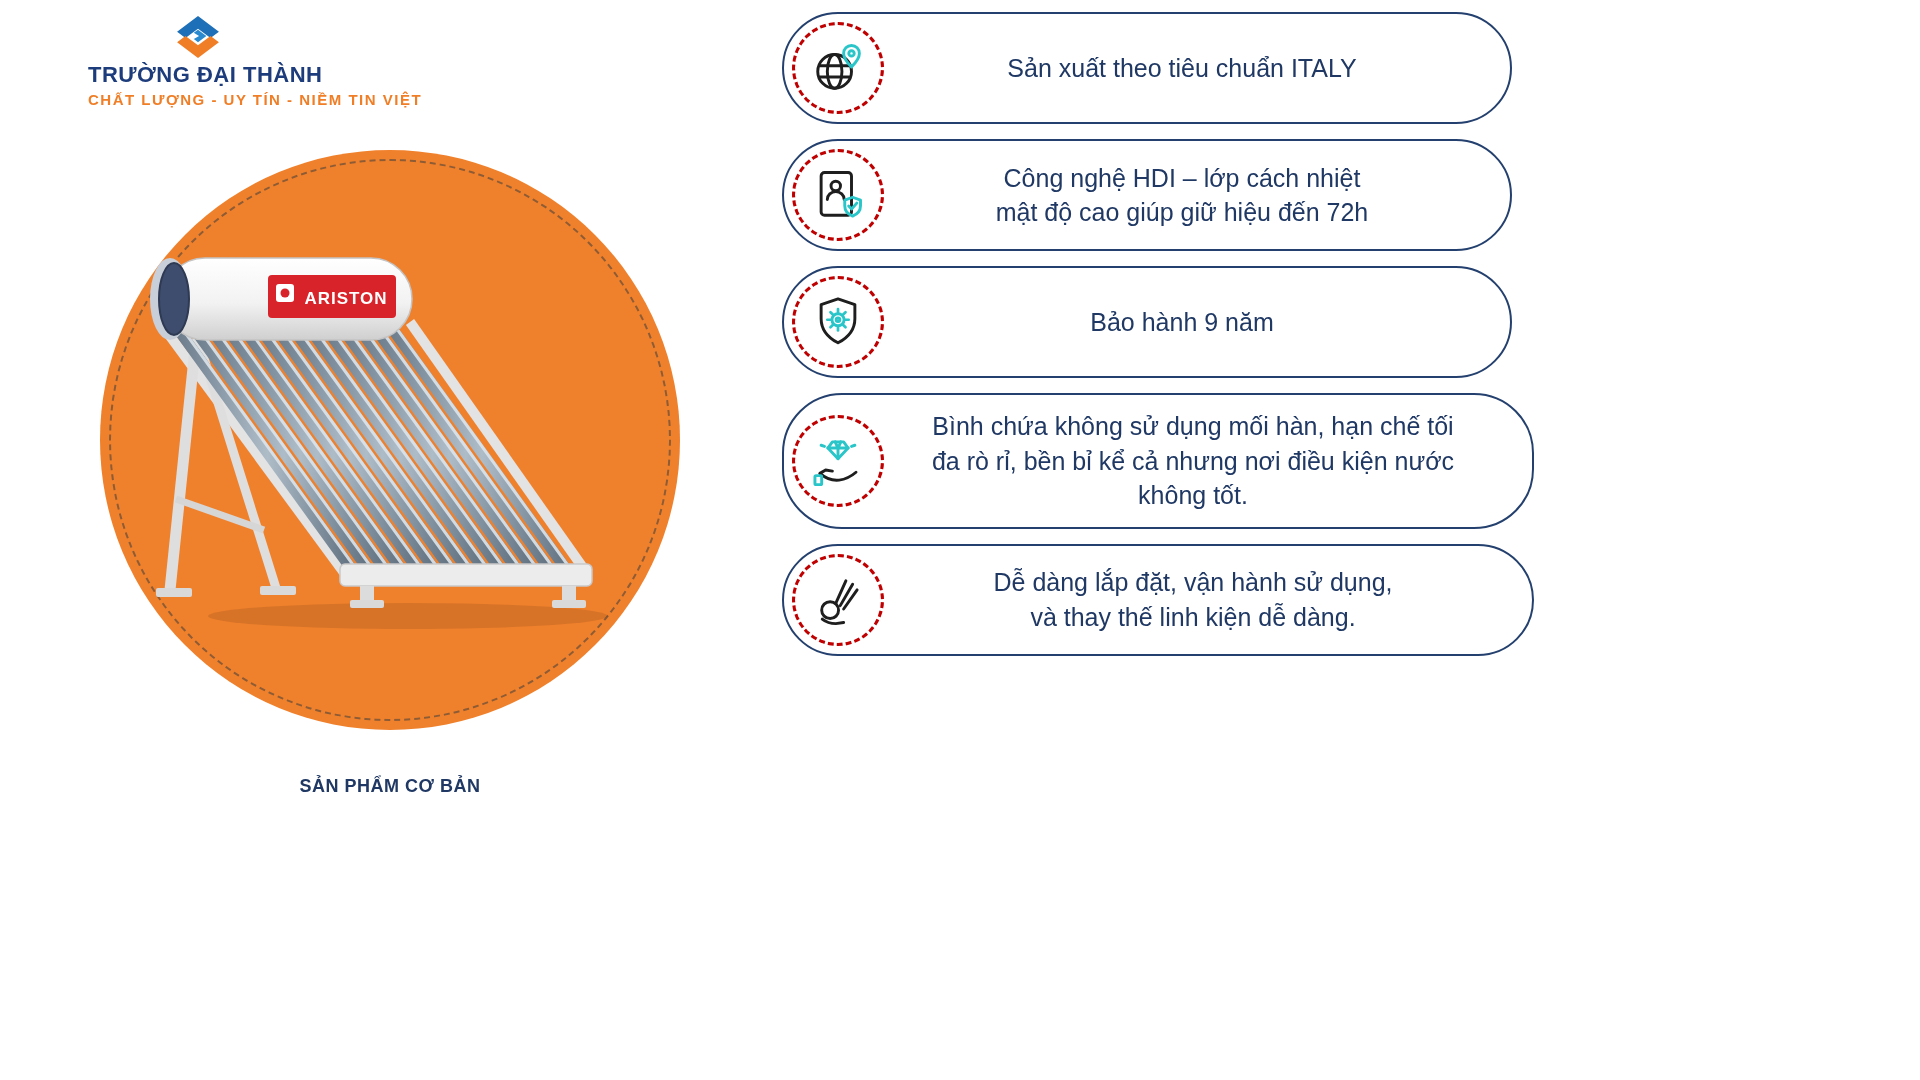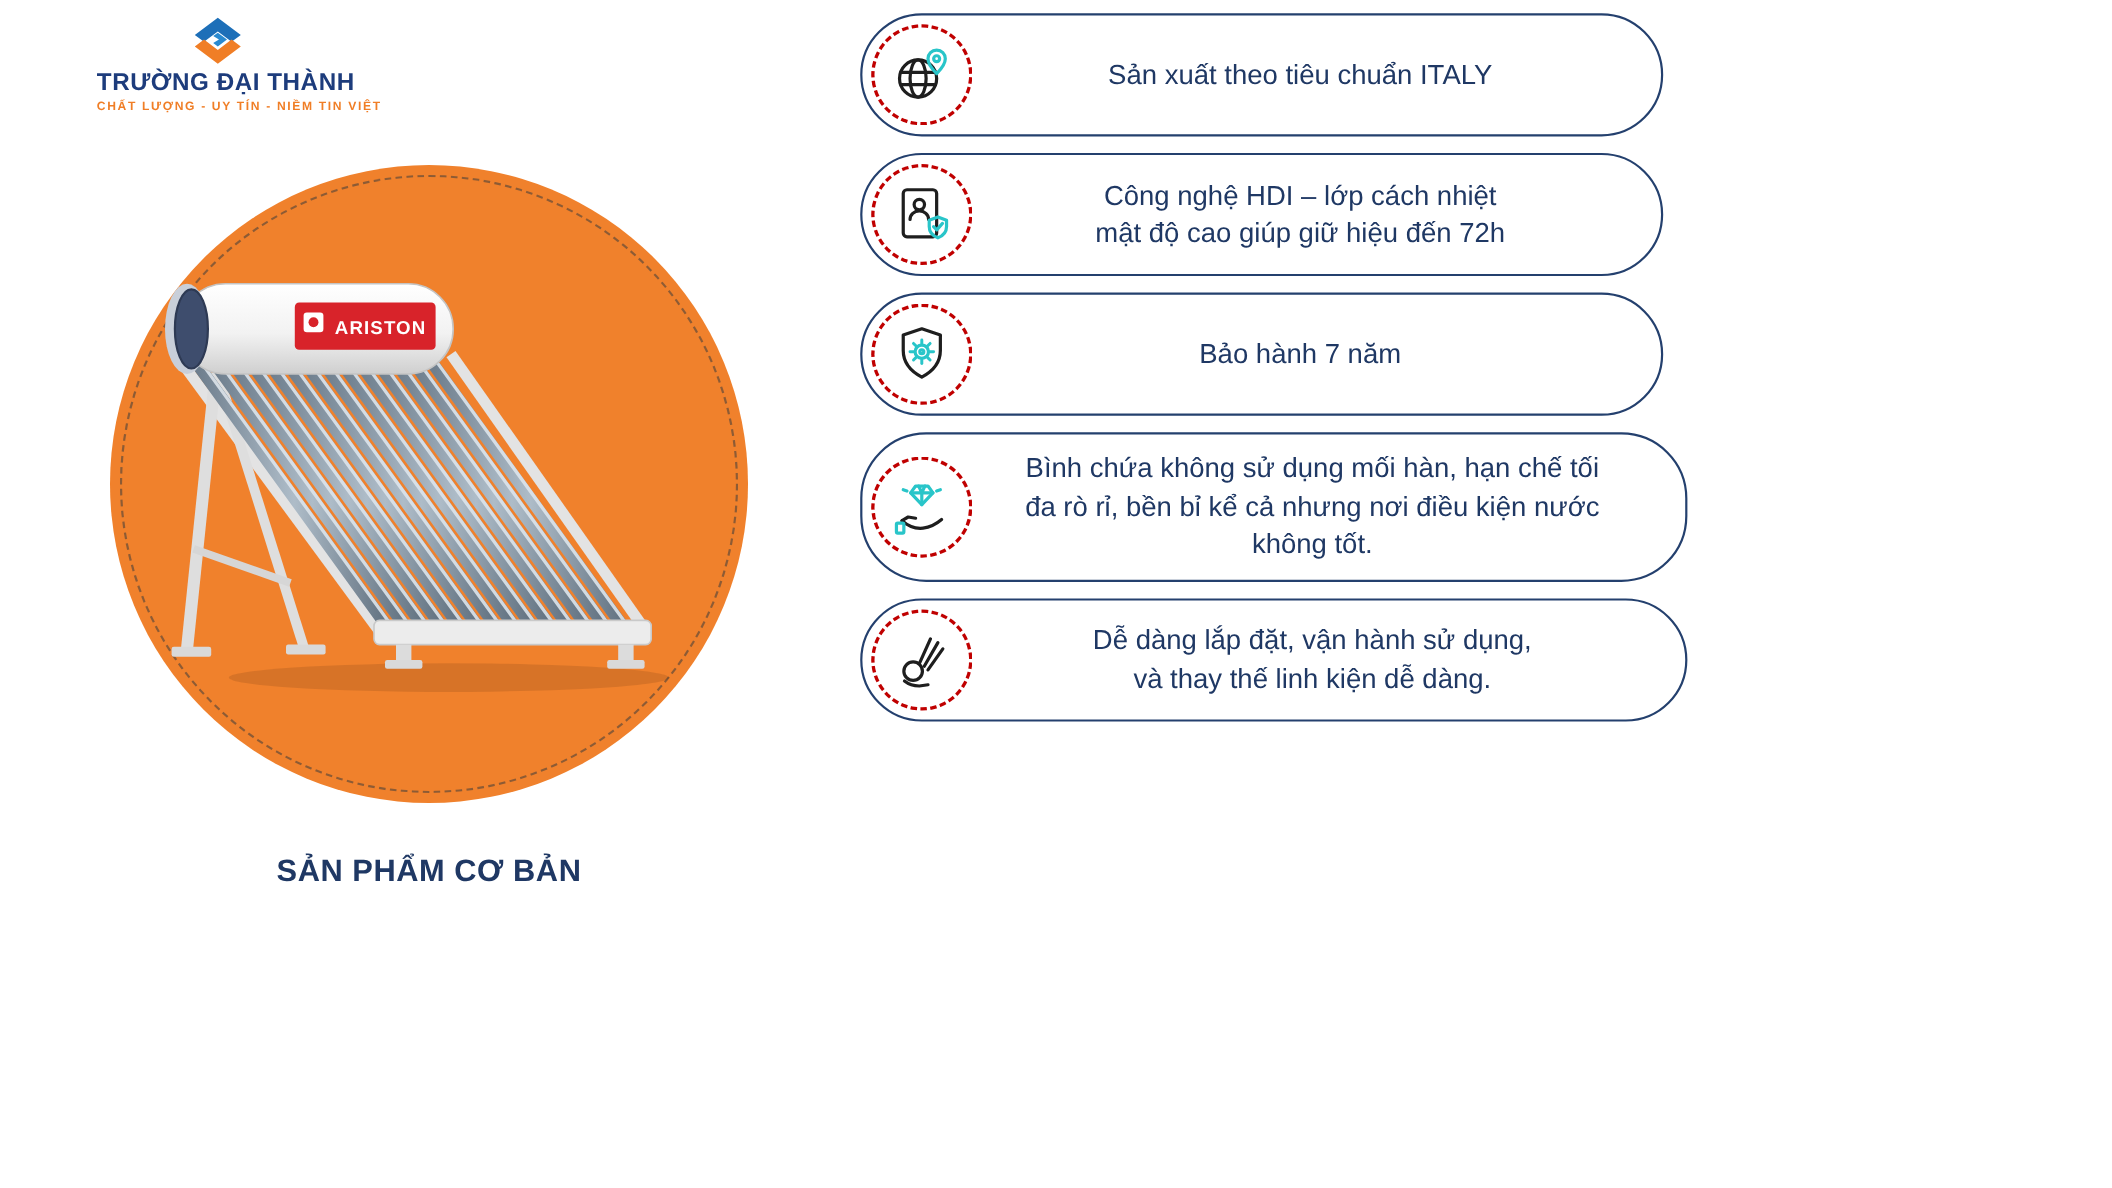--- a/index.html
+++ b/index.html
@@ -5,30 +5,30 @@
   * { margin:0; padding:0; box-sizing:border-box; }
   html,body { width:1920px; height:1080px; background:#ffffff; font-family:"Liberation Sans", sans-serif; overflow:hidden; }
   .stage { position:relative; width:1920px; height:1080px; background:#fff; }
 
   
   .left-panel { position:absolute; left:0; top:0; width:780px; height:1080px; }
 
   .logo { position:absolute; left:88px; top:14px; width:220px; text-align:right; }
   .logo-mark { display:block; margin:0 auto 2px auto; }
   .logo-name { font-size:22px; font-weight:bold; color:#1d3c7c; letter-spacing:0.5px; white-space:nowrap; }
-  .logo-tagline { font-size:11px; font-weight:bold; color:#f07e26; letter-spacing:1.5px; margin-top:3px; white-space:nowrap; }
+  .logo-tagline { font-size:15px; font-weight:bold; color:#f07e26; letter-spacing:1.5px; margin-top:3px; white-space:nowrap; }
 
   .product-circle { position:absolute; left:100px; top:150px; width:580px; height:580px;
       border-radius:50%; background:#f0812c; }
   .product-circle::after { content:""; position:absolute; inset:9px; border-radius:50%;
       border:2.5px dashed rgba(60,60,60,0.55); }
   .heater { position:absolute; left:118px; top:244px; width:544px; height:400px; z-index:2; }
 
   .product-caption { position:absolute; left:100px; top:776px; width:580px; text-align:center;
-      font-size:28px; font-weight:bold; color:#1f3864; letter-spacing:0.5px; }
+      font-size:18px; font-weight:bold; color:#1f3864; letter-spacing:0.5px; }
 
   
   .features { position:absolute; left:782px; top:12px; width:760px; display:flex; flex-direction:column; gap:15px; }
   .feature-row { display:flex; align-items:center; width:730px; min-height:104px;
       border:2px solid #24406e; border-radius:60px; background:#fff; padding:8px 30px 8px 8px; }
   .feature-row.wide { width:752px; }
   .icon-circle { flex:0 0 92px; width:92px; height:92px; border-radius:50%;
       border:3px dashed #c00000; display:flex; align-items:center; justify-content:center; background:#fff; }
   .icon-circle svg { width:54px; height:54px; }
   .feature-text { flex:1; text-align:center; color:#1f3864; font-size:25px; line-height:1.38;
@@ -162,21 +162,21 @@
               <line x1="30.5" y1="22" x2="33.5" y2="22"></line>
             <line x1="17.3" y1="15.3" x2="19.4" y2="17.4"></line>
               <line x1="28.6" y1="26.6" x2="30.7" y2="28.7"></line>
             <line x1="30.7" y1="15.3" x2="28.6" y2="17.4"></line>
               <line x1="19.4" y1="26.6" x2="17.3" y2="28.7"></line>
           </g>
           <circle class="stroke-teal" cx="24" cy="22" r="5.4"></circle>
           <circle class="stroke-teal" cx="24" cy="22" r="1.6"></circle>
         </svg>
       </div>
-      <div class="feature-text">Bảo hành 7 năm</div>
+      <div class="feature-text">Bảo hành 9 năm</div>
     </div>
 
 
     <div class="feature-row wide">
       <div class="icon-circle">
         <svg viewBox="0 0 48 48">
           <path class="stroke-teal" stroke-width="2" d="M19,7 h10 l4,5.5 -9,9.5 -9,-9.5 z"></path>
           <path class="stroke-teal" stroke-width="1.8" d="M15,12.5 h18 M21.5,7 l2.5,5.5 2.5,-5.5 M24,12.5 v9.5"></path>
           <line class="stroke-teal" stroke-width="2" x1="9" y1="10" x2="12" y2="11"></line>
           <line class="stroke-teal" stroke-width="2" x1="39" y1="10" x2="36" y2="11"></line>

